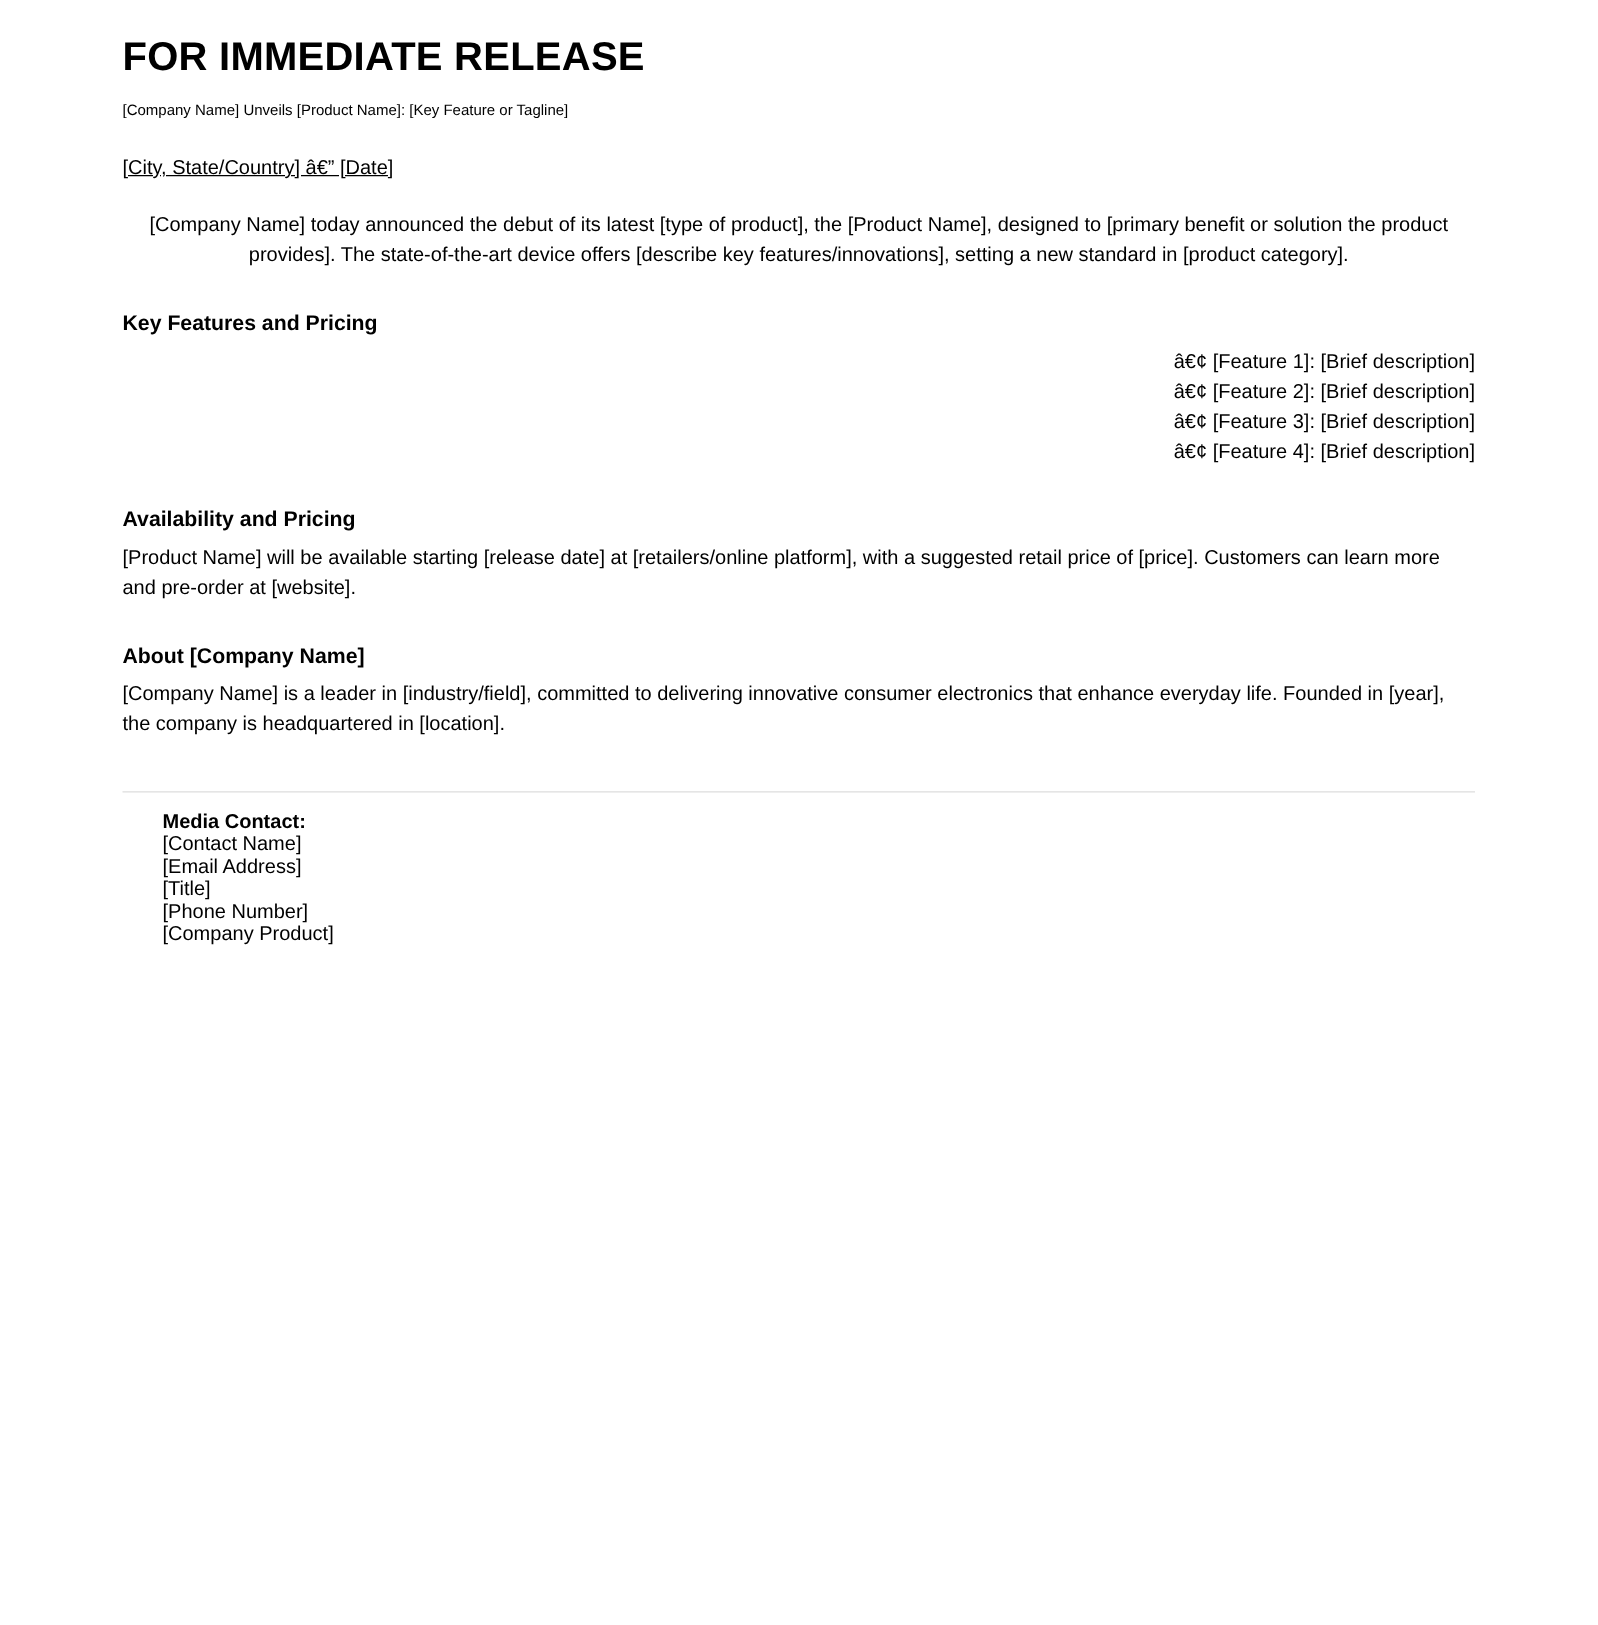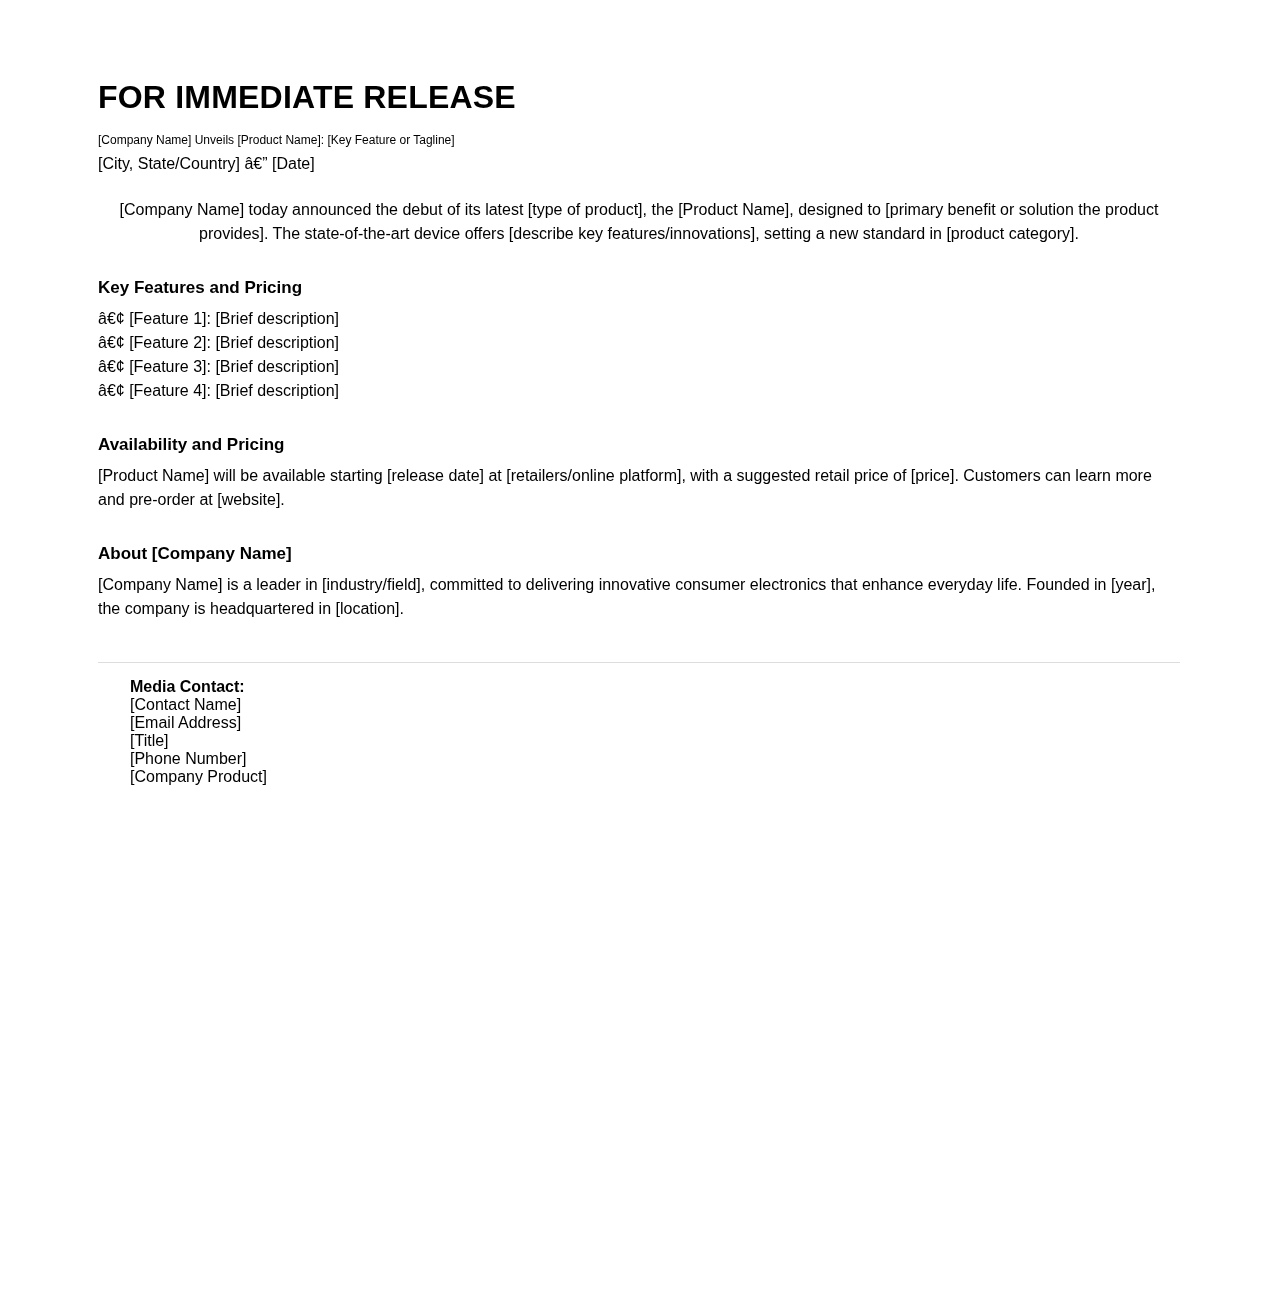--- a/index.html
+++ b/index.html
@@ -8,41 +8,43 @@
       background: #ffffff;
     }
     body {
       width: 1278px;
       height: 1300px;
       font-family: "Liberation Sans", sans-serif;
       color: #000000;
     }
     .page {
       position: relative;
-      padding: 76px 98px 0 98px;
+      padding: 24px 98px 0 98px;
       width: 1082px;
     }
     .headline {
       font-size: 32px;
       font-weight: bold;
       margin: 0;
       line-height: 42px;
       letter-spacing: 0.2px;
     }
     .subheadline {
       font-size: 12px;
       margin: 10px 0 0 0;
       line-height: 24px;
     }
     p {
       font-size: 16px;
       line-height: 24px;
       margin: 0;
     }
     .dateline {
+      margin-top: 23px;
+      text-decoration: underline;
     }
     .intro {
       margin-top: 22px;
       text-align: center;
     }
     h2 {
       font-size: 17px;
       font-weight: bold;
       margin: 0;
       line-height: 22px;
@@ -54,20 +56,21 @@
       margin-top: 8px;
     }
     .feature-list {
       list-style: none;
       padding: 0;
       margin: 8px 0 0 0;
     }
     .feature-list li {
       font-size: 16px;
       line-height: 24px;
+      text-align: right;
     }
     .divider {
       border: none;
       border-top: 1px solid #dddddd;
       margin: 41px 0 0 0;
       height: 0;
       width: 1082px;
     }
     .contact {
       margin-top: 15px;

